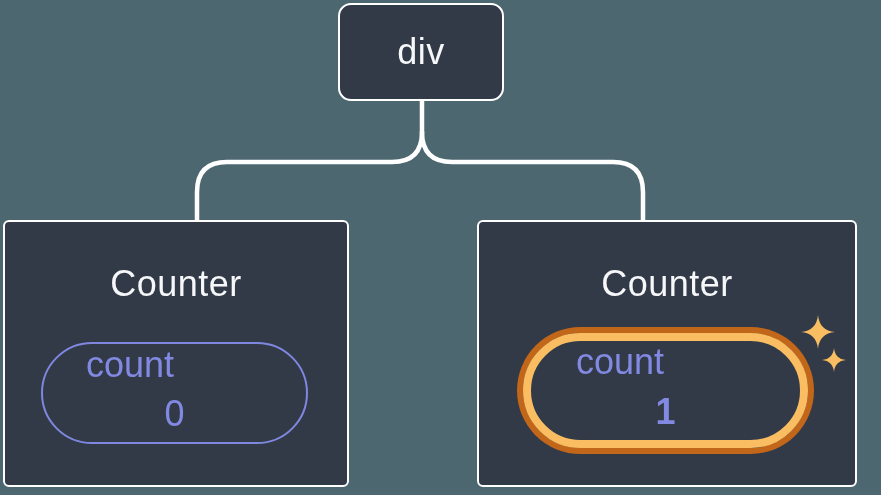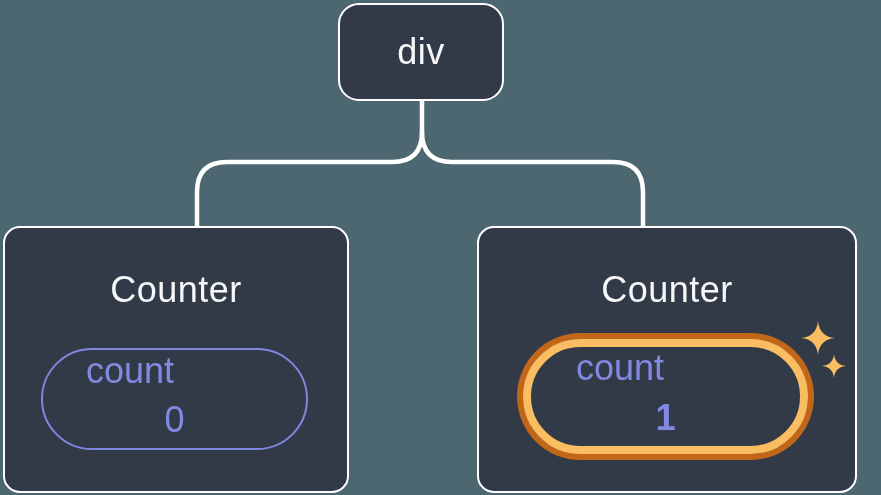--- a/index.html
+++ b/index.html
@@ -14,21 +14,21 @@
   }
 
   
   .node-root {
     position: absolute;
     left: 338px; top: 3px;
     width: 166px; height: 98px;
     box-sizing: border-box;
     background: #323a47;
     border: 2.5px solid #ffffff;
-    border-radius: 21px;
+    border-radius: 13px;
     display: flex; align-items: center; justify-content: center;
     color: #f6f7f9;
     font-size: 36px;
     letter-spacing: 0.5px;
   }
 
   
   .connectors {
     position: absolute;
     left: 0; top: 0;
@@ -39,26 +39,26 @@
     fill: none;
     stroke: #ffffff;
     stroke-width: 4.5;
     stroke-linecap: round;
     stroke-linejoin: round;
   }
 
   
   .card {
     position: absolute;
-    top: 226px;
+    top: 220px;
     height: 267px;
     box-sizing: border-box;
     background: #323a47;
     border: 2.5px solid #ffffff;
-    border-radius: 17px;
+    border-radius: 6px;
   }
   .card-left  { left: 3px;   width: 346px; }
   .card-right { left: 477px; width: 380px; }
 
   .card-title {
     margin-top: 44px;
     text-align: center;
     color: #f6f7f9;
     font-size: 36px;
     line-height: 1;

